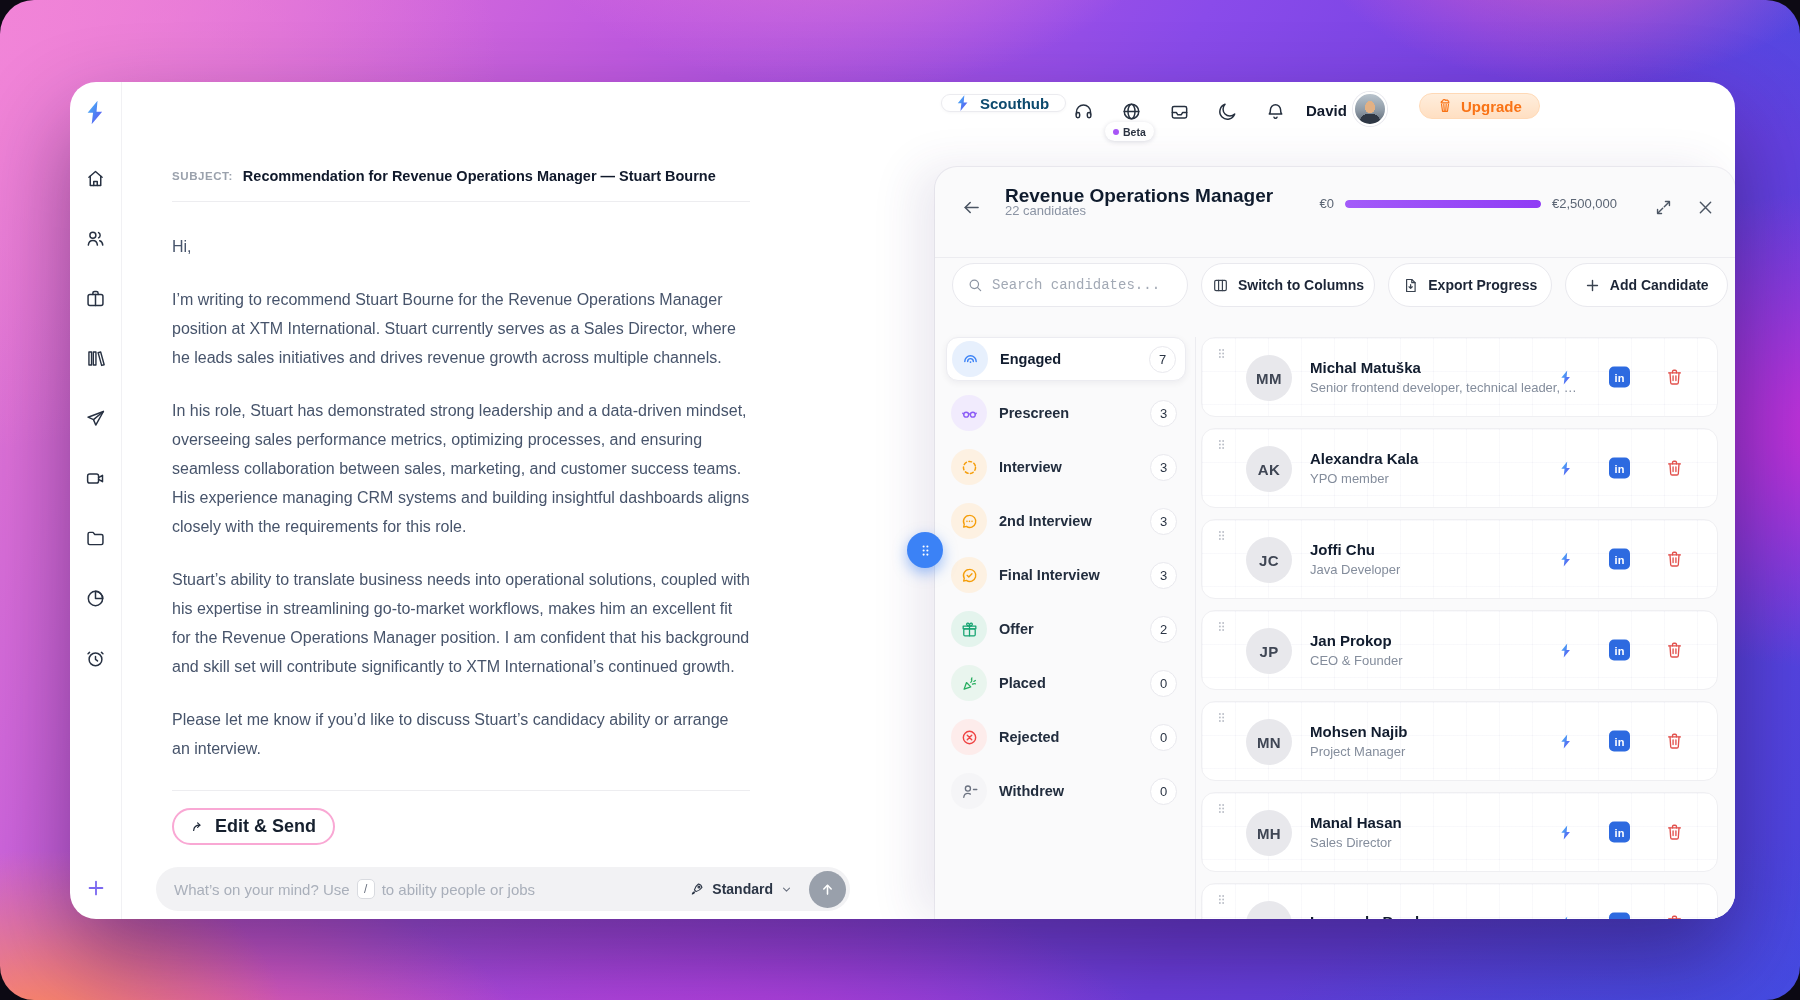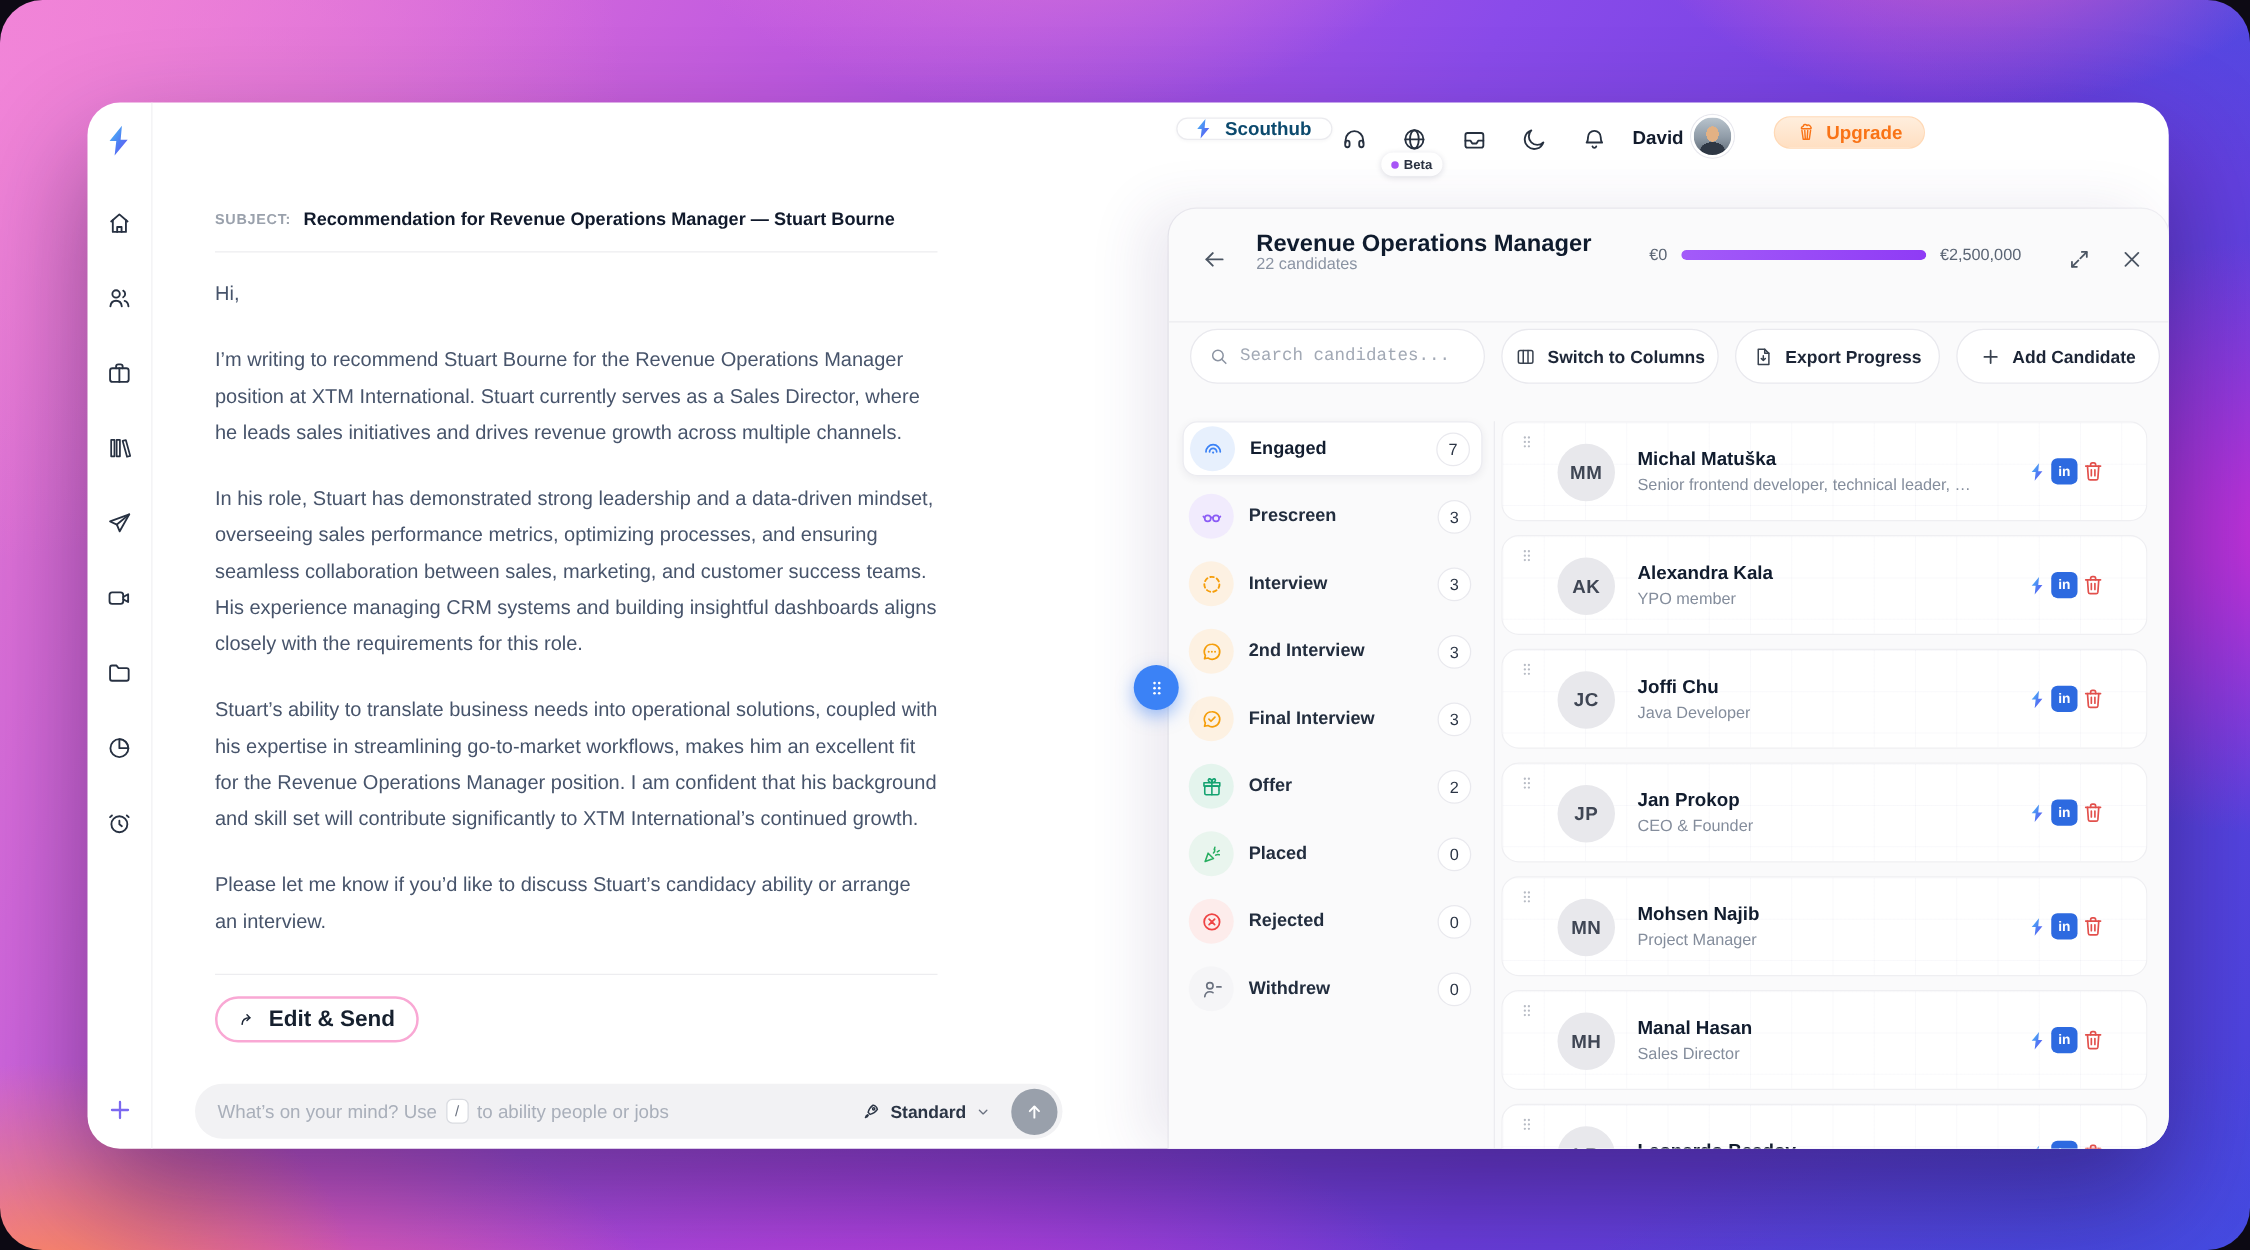--- a/index.html
+++ b/index.html
@@ -63,21 +63,21 @@
     background:linear-gradient(180deg,#ffeedd 0%, #ffdfc2 100%); border:1px solid #ffd9b6; border-radius:19px;
     display:flex; align-items:center; gap:8px; font-size:15px; font-weight:700; color:#f97316; cursor:pointer; }
   .upgrade-pill .ic { width:16px; height:16px; color:#f97316; }
 
   
   .email-content { position:absolute; left:102px; top:86px; width:578px; }
   .subject-row { display:flex; align-items:center; gap:10px; padding-bottom:17px; border-bottom:1px solid #ededf0; }
   .subject-label { font-size:11.5px; font-weight:600; letter-spacing:.05em; color:#9aa1ac; }
   .subject-text { font-size:14.5px; font-weight:700; color:#10192b; }
   .email-body { font-size:16px; line-height:29px; color:#47546b; }
-  .email-body .greet { margin-top:19px; }
+  .email-body .greet { margin-top:30px; }
   .email-body p.para { margin-top:24px; }
   .email-hr { margin-top:27px; border-top:1px solid #ededf0; }
   .edit-send { margin-top:17px; display:inline-flex; align-items:center; gap:8px; height:37px; padding:0 17px;
     background:#fff; border:2px solid #f9a8d4; border-radius:19px; font-size:18px; font-weight:700; color:#16202e; cursor:pointer; }
   .edit-send .ic { width:16px; height:16px; color:#1d2737; }
 
   
   .composer { position:absolute; left:86px; bottom:8px; width:694px; height:44px;
     background:#f2f2f4; border-radius:22px; display:flex; align-items:center; padding:0 4px 0 18px; }
   .composer .ph { font-size:15px; color:#a9afba; white-space:nowrap; }
@@ -153,21 +153,21 @@
       linear-gradient(90deg, rgba(60,60,130,.030) 1px, transparent 1px);
     background-size:33px 33px; background-color:#fff; }
   .drag-handle { position:absolute; left:13px; top:9px; color:#b7bbc4; cursor:grab; }
   .drag-handle .ic { width:13px; height:13px; }
   .cand-avatar { position:absolute; left:44px; top:17px; width:46px; height:46px; border-radius:50%;
     background:#e8e8ec; color:#3f4654; font-size:15px; font-weight:600; letter-spacing:.4px;
     display:flex; align-items:center; justify-content:center; }
   .cand-info { position:absolute; left:108px; top:50%; transform:translateY(-50%); max-width:270px; }
   .cand-name { font-size:15px; font-weight:700; color:#111c2e; white-space:nowrap; }
   .cand-title { font-size:13px; color:#848d9c; margin-top:4px; white-space:nowrap; overflow:hidden; text-overflow:ellipsis; }
-  .cand-actions { position:absolute; right:33px; top:50%; transform:translateY(-50%); display:flex; align-items:center; gap:3px; }
+  .cand-actions { position:absolute; right:33px; top:50%; transform:translateY(-50%); display:flex; align-items:center; gap:35px; }
   .cand-actions .bolt { width:16px; height:16px; cursor:pointer; }
   .li-badge { width:21px; height:21px; border-radius:5px; background:#2d6ae0; color:#fff; font-size:11px; font-weight:700;
     display:flex; align-items:center; justify-content:center; cursor:pointer; }
   .trash { width:19px; height:19px; color:#e2504c; cursor:pointer; }
 
   
   .float-btn { position:absolute; left:837px; top:450px; width:36px; height:36px; border-radius:50%; border:none;
     background:#3b82f6; color:#fff; display:flex; align-items:center; justify-content:center; cursor:grab;
     box-shadow:0 5px 14px rgba(59,130,246,.5); }
   .float-btn .ic { width:15px; height:15px; }

